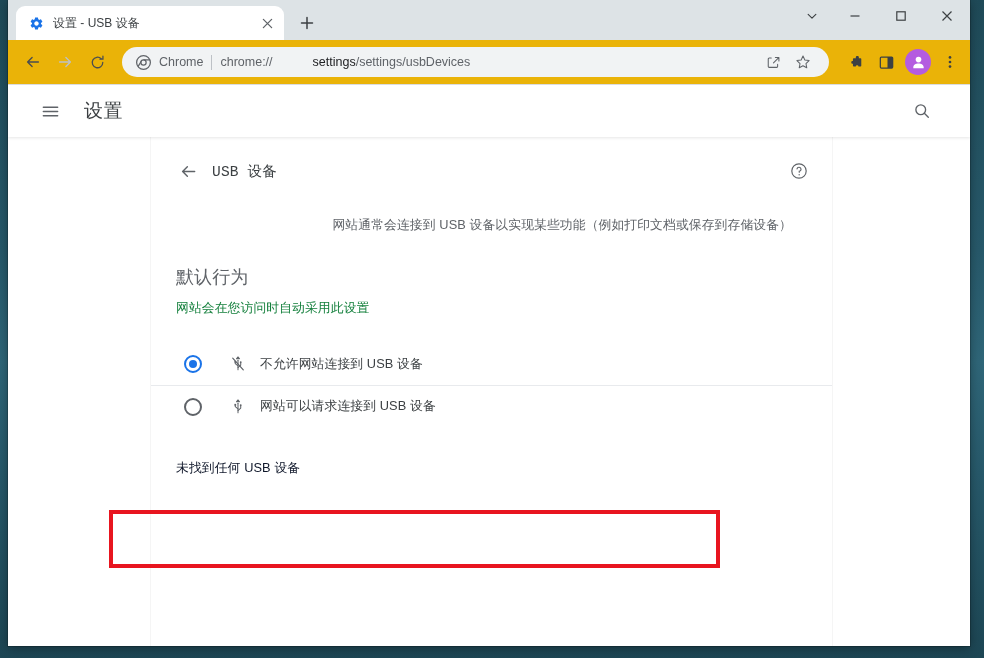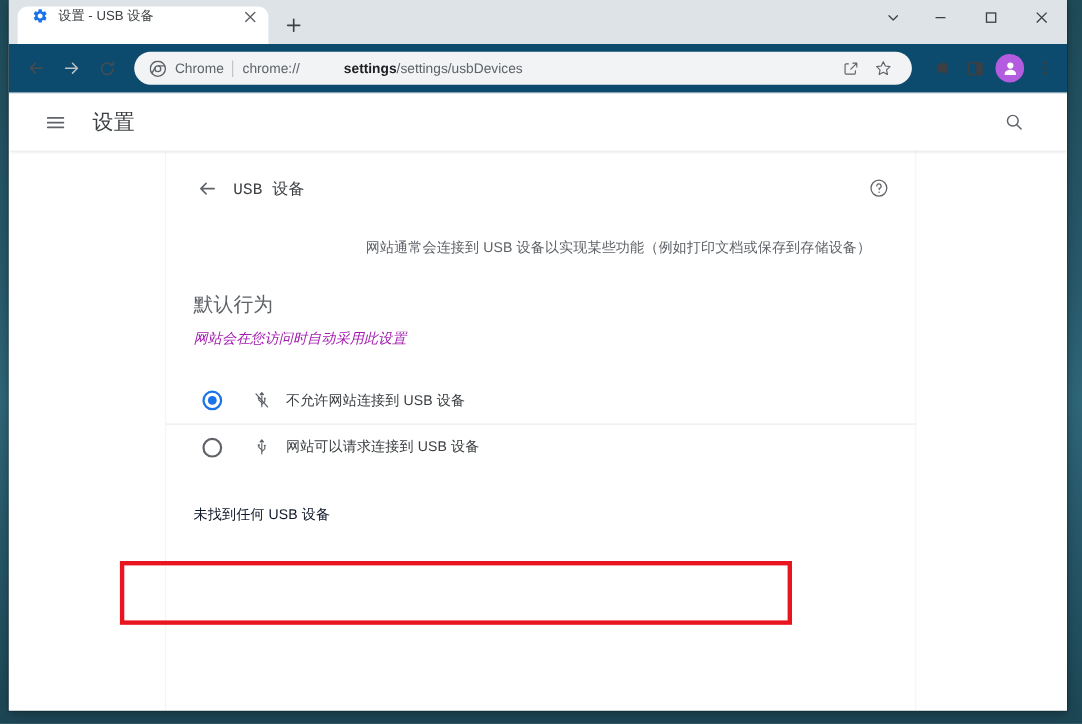--- a/index.html
+++ b/index.html
@@ -43,26 +43,26 @@
     height: 40px;
     background: #dde3e6;
     display: flex;
     align-items: flex-end;
     position: relative;
     flex: 0 0 40px;
   }
 
   .tab {
     margin-left: 8px;
-    width: 228px;
+    width: 268px;
     height: 34px;
     background: #ffffff;
     border-radius: 9px 9px 0 0;
     display: flex;
-    align-items: flex-start;
+    align-items: center;
     padding: 0 8px 0 12px;
     position: relative;
     gap: 9px;
   }
 
   .tab-favicon {
     width: 16px; height: 16px;
     flex: 0 0 16px;
     display: flex; align-items: center; justify-content: center;
   }
@@ -105,21 +105,21 @@
     width: 46px; height: 32px;
     display: flex; align-items: center; justify-content: center;
     color: #3c4043;
   }
   .wc-btn.tab-search { width: 40px; }
 
   
   .toolbar {
     height: 45px;
     flex: 0 0 45px;
-    background: #0c4a6e;
+    background: #eab308;
     display: flex;
     align-items: center;
     padding: 0 6px 0 10px;
     gap: 2px;
     border-bottom: 1px solid #dadce0;
   }
 
   .nav-btn {
     width: 30px; height: 30px;
     display: flex; align-items: center; justify-content: center;
@@ -163,21 +163,21 @@
 
   .omni-url {
     font-size: 12.5px;
     color: #5f6368;
     white-space: nowrap;
     overflow: hidden;
     text-overflow: ellipsis;
     flex: 1;
     min-width: 0;
   }
-  .omni-url b { color: #202124; font-weight: 700; padding-left: 40px; }
+  .omni-url b { color: #202124; font-weight: 400; padding-left: 40px; }
 
   .omni-trailing {
     display: flex;
     align-items: center;
     gap: 2px;
     margin-left: auto;
     padding-left: 6px;
   }
 
   .icon-btn {
@@ -322,24 +322,23 @@
 
   .section-label {
     font-size: 18px;
     color: #5f6368;
     padding: 31px 25px 0 25px;
     letter-spacing: 0.1px;
   }
 
   .section-sub {
     font-size: 12.8px;
-    color: #a21caf;
+    color: #15803d;
     padding: 11px 25px 0 25px;
     letter-spacing: 0.1px;
-    font-style: italic;
   }
 
   .radio-group {
     margin-top: 26px;
   }
 
   .radio-row {
     display: flex;
     align-items: center;
     height: 42px;

